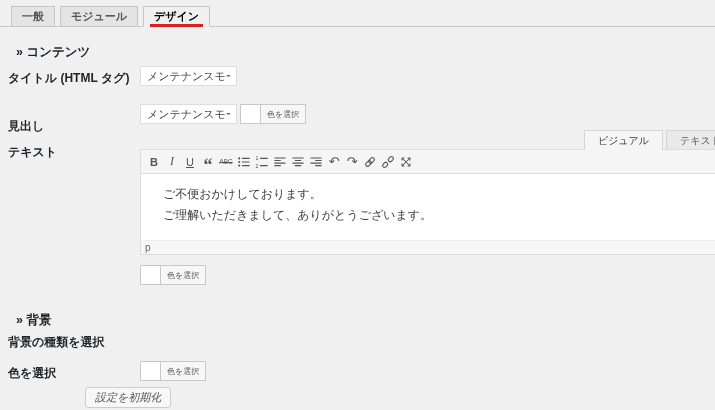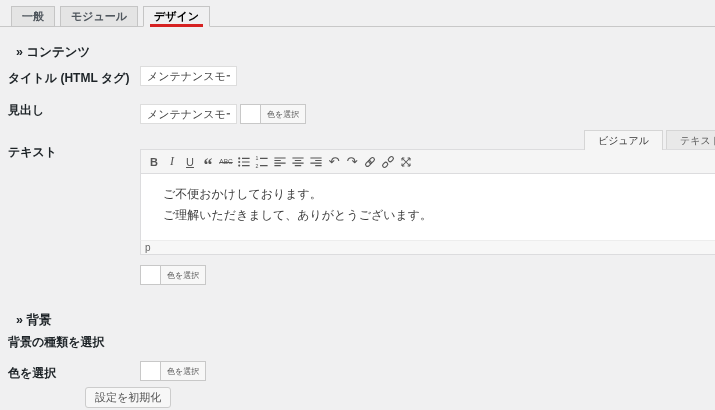--- a/index.html
+++ b/index.html
@@ -66,40 +66,40 @@
   .bg-select{position:absolute;left:140px;top:330px;width:127px;height:21px;box-sizing:border-box;
     border:1px solid #ddd;background:#fff;font-size:11px;color:#32373c;display:flex;align-items:center;
     justify-content:space-between;padding:0 8px;cursor:pointer;}
   .select-arrow{font-size:7px;color:#555;}
 
   
   .btn-primary{position:absolute;left:7px;top:387px;height:21px;padding:0 9px;background:#0085ba;
     border:1px solid #0073aa;border-radius:3px;color:#fff;font-size:11px;
     box-shadow:inset 0 -1px 0 #006799;cursor:pointer;font-family:inherit;}
   .btn-secondary{position:absolute;left:85px;top:387px;height:21px;padding:0 9px;background:#f7f7f7;
-    border:1px solid #ccc;border-radius:3px;color:#555;font-size:11px;cursor:pointer;font-family:inherit;}
+    border:1px solid #ccc;border-radius:3px;color:#555;font-size:11px;cursor:pointer;font-family:inherit;font-style:italic;}
 </style>
 </head>
 <body>
 
 <div class="screen">
 
   <div class="nav-tabs">
     <a class="nav-tab">一般</a>
     <a class="nav-tab">モジュール</a>
     <a class="nav-tab active">デザイン</a>
   </div>
   <div class="tabs-divider"></div>
 
   <h3 class="section-heading" style="top:36px;">» コンテンツ</h3>
 
   <span class="field-label" style="top:70px;">タイトル (HTML タグ)</span>
   <input class="text-input" style="top: 66px;" value="メンテナンスモード">
 
-  <span class="field-label" style="top:102px;">見出し</span>
+  <span class="field-label" style="top:118px;">見出し</span>
   <input class="text-input" style="top: 104px;" value="メンテナンスモード">
   <div class="color-control" style="left:240px;top:104px;">
     <span class="color-swatch"></span>
     <button class="color-btn">色を選択</button>
   </div>
 
   <span class="field-label" style="top:144px;">テキスト</span>
 
   <div class="editor">
     <div class="editor-tabs">

